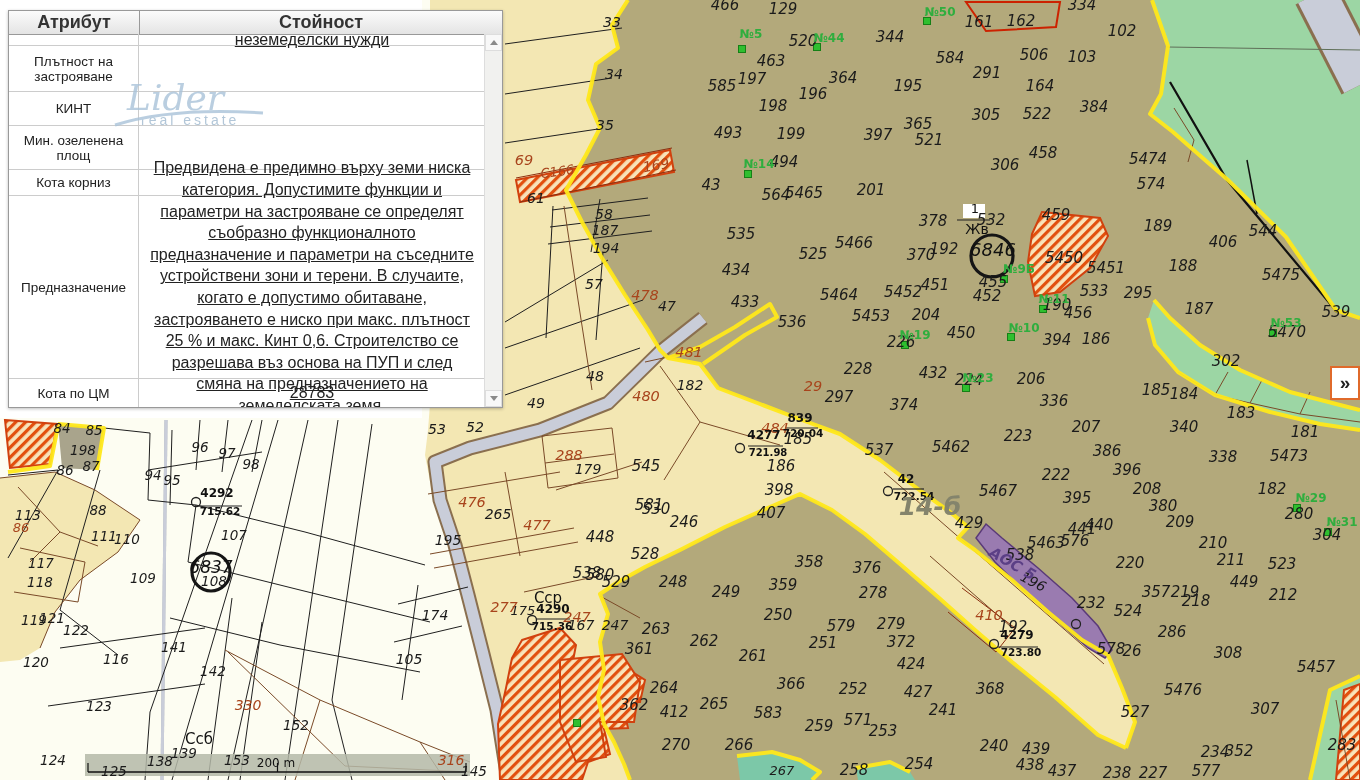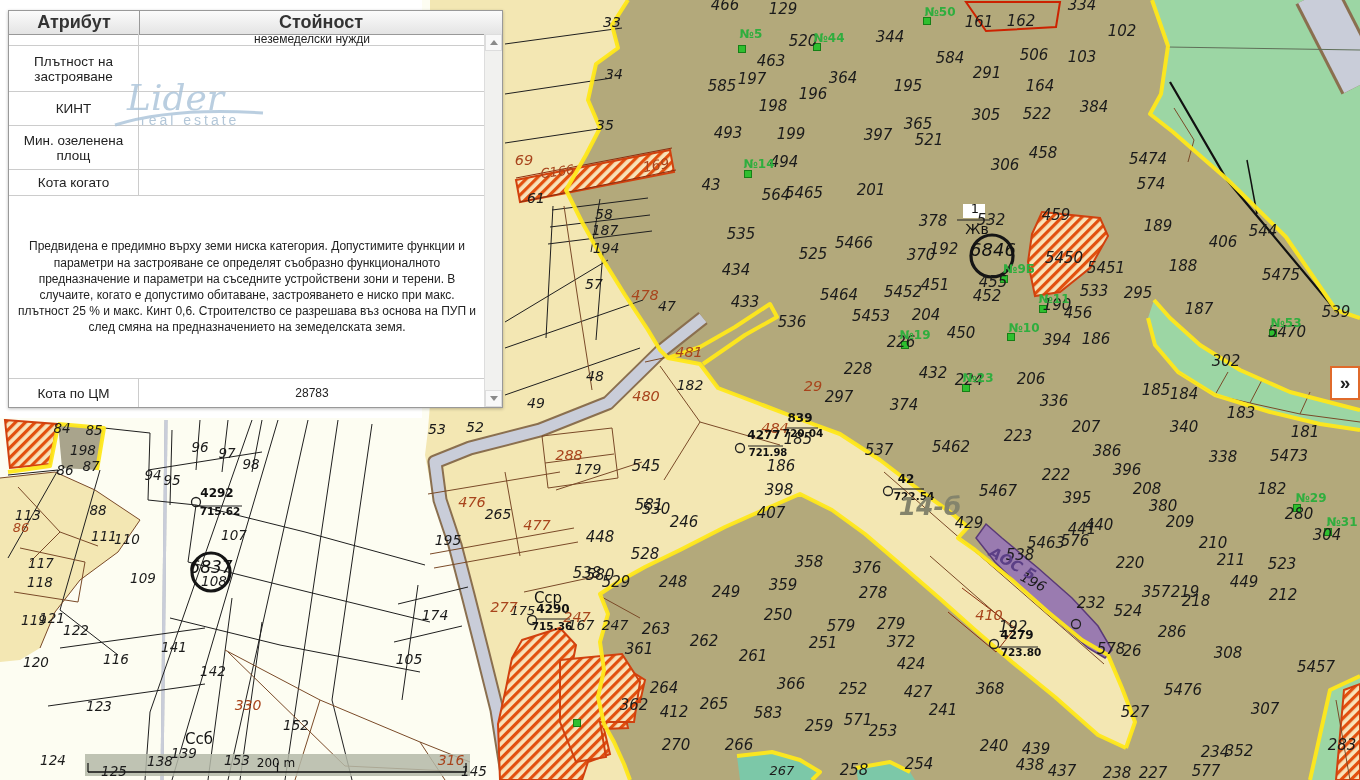--- a/index.html
+++ b/index.html
@@ -22,21 +22,21 @@
          border:1px solid #999;box-sizing:border-box;box-shadow:0 1px 3px rgba(0,0,0,.25);}
   #panel .hdr{display:flex;height:23px;background:linear-gradient(#fbfbfb,#e4e4e4);
          border-bottom:1px solid #999;font-weight:bold;font-size:18px;color:#333;}
   #panel .hdr .hc1{width:130px;border-right:1px solid #999;display:flex;align-items:center;justify-content:center;}
   #panel .hdr .hc2{flex:1;display:flex;align-items:center;justify-content:center;}
   #rows{position:absolute;left:0;top:23px;right:17px;bottom:0;overflow:hidden;}
   .prow{display:flex;border-bottom:1px solid #ccc;box-sizing:border-box;}
   .prow .lc1{width:130px;border-right:1px solid #ccc;display:flex;align-items:center;justify-content:center;
         text-align:center;font-size:13.5px;color:#222;padding:1px 4px;box-sizing:border-box;}
   .prow .lc2{flex:1;display:flex;align-items:center;justify-content:center;text-align:center;
-        font-size:12px;color:#222;padding:4px 8px;box-sizing:border-box;line-height:1.35;}
+        font-size:16px;color:#222;padding:4px 8px;box-sizing:border-box;line-height:1.35;text-decoration:underline;}
   #sbar{position:absolute;right:0;top:23px;width:17px;bottom:0;background:#f1f1ef;border-left:1px solid #ddd;}
   .sarr{position:absolute;left:0;width:17px;height:17px;background:#f8f8f8;border:1px solid #ddd;
         box-sizing:border-box;display:flex;align-items:center;justify-content:center;cursor:pointer;}
   .tri-up{width:0;height:0;border-left:4px solid transparent;border-right:4px solid transparent;border-bottom:5px solid #8a8a8a;}
   .tri-dn{width:0;height:0;border-left:4px solid transparent;border-right:4px solid transparent;border-top:5px solid #8a8a8a;}
   
   #wm{position:absolute;left:118px;top:66px;width:160px;height:70px;opacity:.8;pointer-events:none;}
   #wm .l1{font-family:"DejaVu Serif",serif;font-style:italic;font-size:36px;color:#a9c3d9;}
   #wm .l2{font-family:"Liberation Sans",sans-serif;font-size:14px;color:#9fb9cf;letter-spacing:3px;margin-top:-6px;margin-left:14px;}
   #wm svg{position:absolute;left:-14px;top:28px;}
@@ -543,24 +543,25 @@
         </div>
         <div class="prow" style="height: 34px;">
           <div class="lc1">КИНТ</div>
           <div class="lc2"></div>
         </div>
         <div class="prow" style="height: 44px; gap: 32px;">
           <div class="lc1">Мин. озеленена площ</div>
           <div class="lc2"></div>
         </div>
         <div class="prow" style="height: 26px;">
-          <div class="lc1">Кота когато</div>
+          <div class="lc1">Кота корниз</div>
           <div class="lc2"></div>
         </div>
         <div class="prow" style="height: 183px;">
+          <div class="lc1">Предназначение</div>
           <div class="lc2">Предвидена е предимно върху земи ниска категория. Допустимите функции и параметри на застрояване се определят съобразно функционалното предназначение и параметри на съседните устройствени зони и терени. В случаите, когато е допустимо обитаване, застрояването е ниско при макс. плътност 25 % и макс. Кинт 0,6. Строителство се разрешава въз основа на ПУП и след смяна на предназначението на земеделската земя.</div>
         </div>
         <div class="prow" style="height: 29px;">
           <div class="lc1">Кота по ЦМ</div>
           <div class="lc2">28783</div>
         </div>
       </div>
     <div id="sbar">
       <div class="sarr" style="top:0">
           <div class="tri-up"></div>

